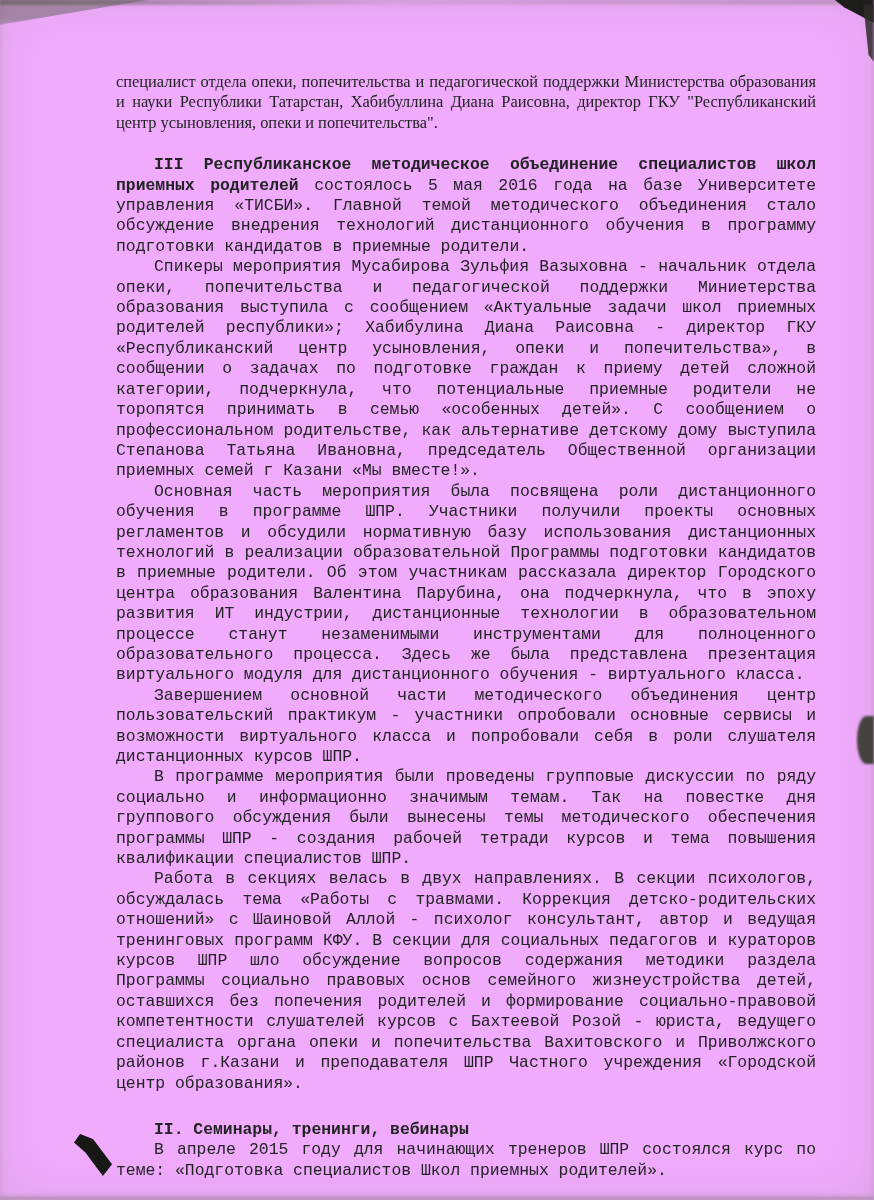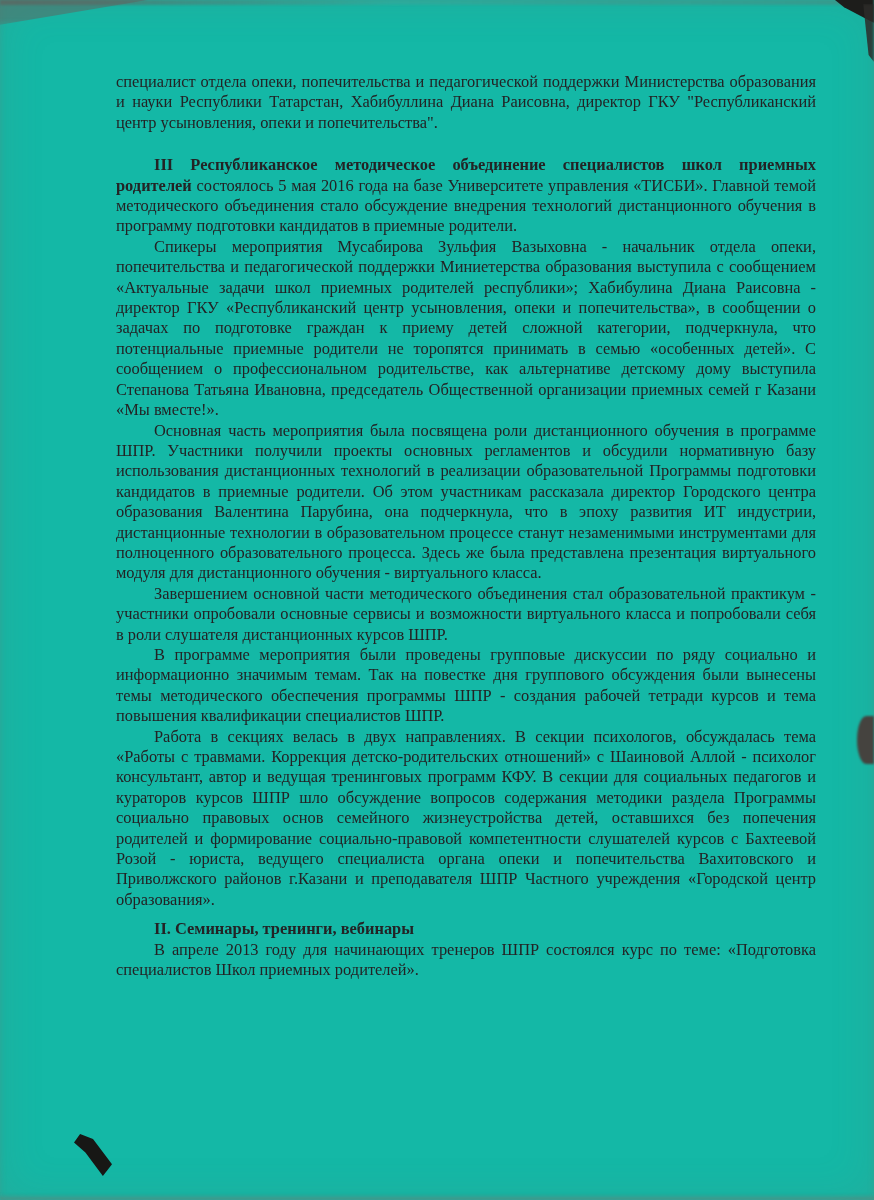--- a/index.html
+++ b/index.html
@@ -19,23 +19,23 @@
     left: 116px;
     top: 72px;
     width: 700px;
     color: #232325;
     font-size: 16.4px;
     line-height: 20.4px;
     text-align: justify;
   }
 
   p.para { margin: 0; padding: 0; }
-  p.para.indent { text-indent: 38px; }
+  p.para.indent { text-indent: 38px; font-family: Liberation Mono, monospace; }
   p.para.space-before { margin-top: 22px; }
-  p.para.heading { margin-top: 9px; }
+  p.para.heading { margin-top: 26px; }
   .bold { font-weight: 700; }
 
   
   .artifact { position: absolute; pointer-events: none; }
   .top-edge {
     left: 0; top: 0; width: 100%; height: 5px;
     background: linear-gradient(to right, rgba(96,94,90,.65), rgba(150,147,140,.12) 45%, rgba(110,108,102,.30));
     filter: blur(1px);
   }
   .corner-tl {
@@ -70,32 +70,32 @@
   }
   .bottom-edge {
     left: 0; bottom: 0; width: 100%; height: 6px;
     background: linear-gradient(to top, rgba(120,117,110,.45), rgba(120,117,110,0));
     filter: blur(1px);
   }
 </style>
 </head>
 <body>
 
-<div class="page" style="background: #14b8a6;">
+<div class="page" style="background: #f0abfc;">
   <div class="artifact top-edge"></div>
   <div class="artifact corner-tl"></div>
   <div class="artifact corner-tr"></div>
   <div class="artifact streak-tr"></div>
   <div class="artifact curl-right"></div>
   <div class="artifact mark-bl"></div>
   <div class="artifact bottom-edge"></div>
   <div class="content" style="color: rgb(35, 35, 37);">
       <p class="para"><span>специалист отдела опеки, попечительства и педагогической поддержки Министерства образования и науки Республики Татарстан, Хабибуллина Диана Раисовна, директор ГКУ "Республиканский центр усыновления, опеки и попечительства".</span></p>
       <p class="para indent space-before"><span class="bold">III Республиканское методическое объединение специалистов школ приемных родителей</span><span> состоялось 5 мая 2016 года на базе Университете управления «ТИСБИ». Главной темой методического объединения стало обсуждение внедрения технологий дистанционного обучения в программу подготовки кандидатов в приемные родители.</span></p>
       <p class="para indent"><span>Спикеры мероприятия Мусабирова Зульфия Вазыховна - начальник отдела опеки, попечительства и педагогической поддержки Миниетерства образования выступила с сообщением «Актуальные задачи школ приемных родителей республики»; Хабибулина Диана Раисовна - директор ГКУ «Республиканский центр усыновления, опеки и попечительства», в сообщении о задачах по подготовке граждан к приему детей сложной категории, подчеркнула, что потенциальные приемные родители не торопятся принимать в семью «особенных детей». С сообщением о профессиональном родительстве, как альтернативе детскому дому выступила Степанова Татьяна Ивановна, председатель Общественной организации приемных семей г Казани «Мы вместе!».</span></p>
       <p class="para indent"><span>Основная часть мероприятия была посвящена роли дистанционного обучения в программе ШПР. Участники получили проекты основных регламентов и обсудили нормативную базу использования дистанционных технологий в реализации образовательной Программы подготовки кандидатов в приемные родители. Об этом участникам рассказала директор Городского центра образования Валентина Парубина, она подчеркнула, что в эпоху развития ИТ индустрии, дистанционные технологии в образовательном процессе станут незаменимыми инструментами для полноценного образовательного процесса. Здесь же была представлена презентация виртуального модуля для дистанционного обучения - виртуального класса.</span></p>
-      <p class="para indent"><span>Завершением основной части методического объединения стал образовательной практикум - участники опробовали основные сервисы и возможности виртуального класса и попробовали себя в роли слушателя дистанционных курсов ШПР.</span></p>
+      <p class="para indent"><span>Завершением основной части методического объединения центр пользовательский практикум - участники опробовали основные сервисы и возможности виртуального класса и попробовали себя в роли слушателя дистанционных курсов ШПР.</span></p>
       <p class="para indent"><span>В программе мероприятия были проведены групповые дискуссии по ряду социально и информационно значимым темам. Так на повестке дня группового обсуждения были вынесены темы методического обеспечения программы ШПР - создания рабочей тетради курсов и тема повышения квалификации специалистов ШПР.</span></p>
       <p class="para indent"><span>Работа в секциях велась в двух направлениях. В секции психологов, обсуждалась тема «Работы с травмами. Коррекция детско-родительских отношений» с Шаиновой Аллой - психолог консультант, автор и ведущая тренинговых программ КФУ. В секции для социальных педагогов и кураторов курсов ШПР шло обсуждение вопросов содержания методики раздела Программы социально правовых основ семейного жизнеустройства детей, оставшихся без попечения родителей и формирование социально-правовой компетентности слушателей курсов с Бахтеевой Розой - юриста, ведущего специалиста органа опеки и попечительства Вахитовского и Приволжского районов г.Казани и преподавателя ШПР Частного учреждения «Городской центр образования».</span></p>
       <p class="para indent heading"><span class="bold">II. Семинары, тренинги, вебинары</span></p>
-      <p class="para indent"><span>В апреле 2013 году для начинающих тренеров ШПР состоялся курс по теме: «Подготовка специалистов Школ приемных родителей».</span></p>
+      <p class="para indent"><span>В апреле 2015 году для начинающих тренеров ШПР состоялся курс по теме: «Подготовка специалистов Школ приемных родителей».</span></p>
     </div>
 </div>
 
 </body></html>

